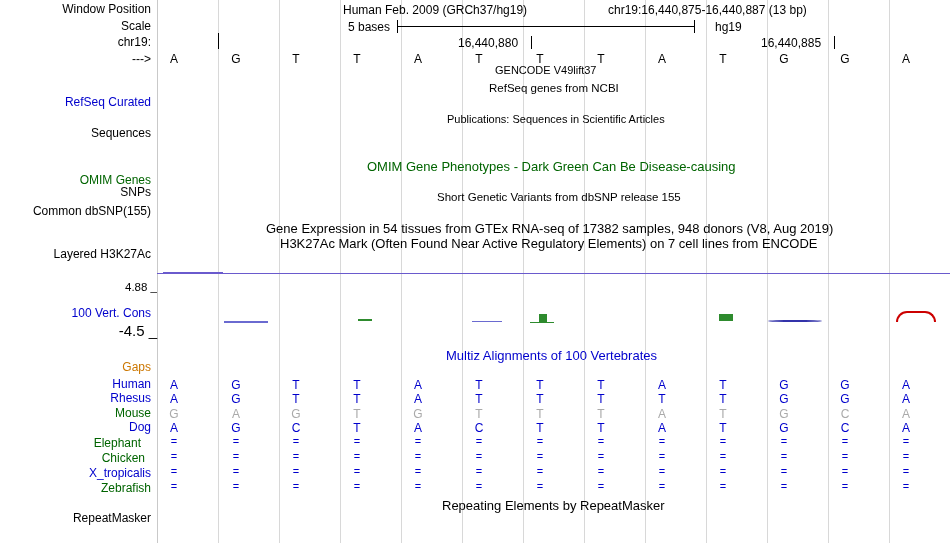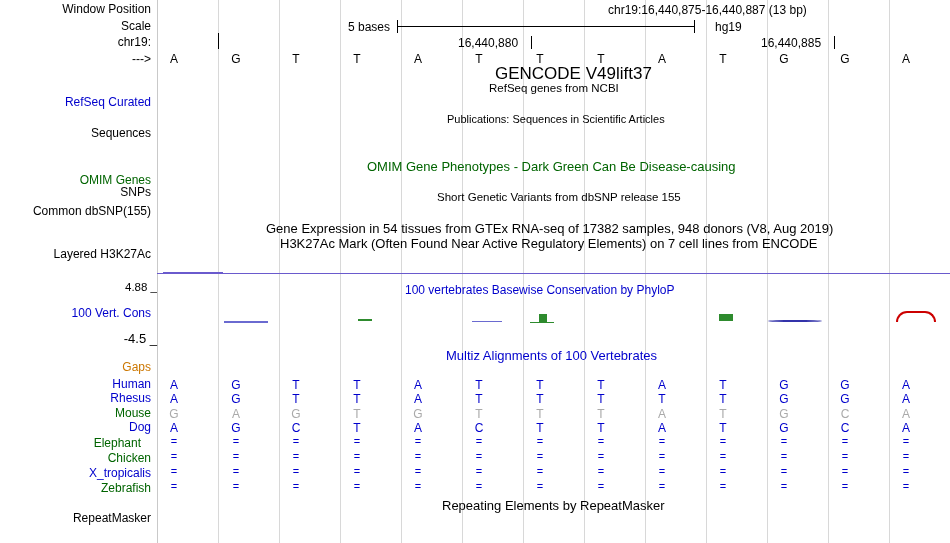--- a/index.html
+++ b/index.html
@@ -59,21 +59,21 @@
       <div class="lbl green" style="top: 174px; right: 6px;">OMIM Genes</div>
       <div class="lbl black" style="top: 205px; right: 6px;">Common dbSNP(155)</div>
       <div class="lbl black" style="top: 248px; right: 6px;">Layered H3K27Ac</div>
       <div class="lbl blue" style="top: 307px; right: 6px;">100 Vert. Cons</div>
       <div class="lbl orange" style="top: 361px; right: 6px;">Gaps</div>
       <div class="lbl blue" style="top: 378px; right: 6px;">Human</div>
       <div class="lbl blue" style="top: 392px; right: 6px;">Rhesus</div>
       <div class="lbl green" style="top: 407px; right: 6px;">Mouse</div>
       <div class="lbl blue" style="top: 421px; right: 6px;">Dog</div>
       <div class="lbl green" style="top: 437px; right: 16px;">Elephant</div>
-      <div class="lbl green" style="top: 452px; right: 6px;">Chicken</div>
+      <div class="lbl green" style="top: 452px; right: 12px;">Chicken</div>
       <div class="lbl blue" style="top: 467px; right: 6px;">X_tropicalis</div>
       <div class="lbl green" style="top: 482px; right: 6px;">Zebrafish</div>
       <div class="lbl black" style="top: 512px; right: 6px;">RepeatMasker</div>
     </div>
 
   <div id="gridlines">
       <div class="vline" style="left: 157px;"></div>
       <div class="vline" style="left: 218px;"></div>
       <div class="vline" style="left: 279px;"></div>
       <div class="vline" style="left: 340px;"></div>
@@ -83,20 +83,21 @@
       <div class="vline" style="left: 584px;"></div>
       <div class="vline" style="left: 645px;"></div>
       <div class="vline" style="left: 706px;"></div>
       <div class="vline" style="left: 767px;"></div>
       <div class="vline" style="left: 828px;"></div>
       <div class="vline" style="left: 889px;"></div>
     </div>
 
   <div class="boundary" style="left:157px;"></div>
 
+  <div class="ctr" style="left:343px;top:3px;">Human Feb. 2009 (GRCh37/hg19)</div>
   <div class="ctr" style="left:608px;top:3px;">chr19:16,440,875-16,440,887 (13 bp)</div>
 
   <div class="ctr" style="left:348px;top:20px;">5 bases</div>
   <div class="tick" style="left:397px;top:26px;width:298px;height:1px;"></div>
   <div class="tick" style="left:397px;top:20px;width:1px;height:13px;"></div>
   <div class="tick" style="left:694px;top:20px;width:1px;height:13px;"></div>
   <div class="ctr" style="left:715px;top:20px;">hg19</div>
 
   <div class="ctr" style="left:458px;top:36px;text-align:center;">16,440,880</div>
   <div class="tick" style="left:531px;top:36px;width:1px;height:13px;"></div>
@@ -113,34 +114,33 @@
       <div class="base black" style="left: 468px; top: 52px;">T</div>
       <div class="base black" style="left: 529px; top: 52px;">T</div>
       <div class="base black" style="left: 590px; top: 52px;">T</div>
       <div class="base black" style="left: 651px; top: 52px;">A</div>
       <div class="base black" style="left: 712px; top: 52px;">T</div>
       <div class="base black" style="left: 773px; top: 52px;">G</div>
       <div class="base black" style="left: 834px; top: 52px;">G</div>
       <div class="base black" style="left: 895px; top: 52px;">A</div>
     </div>
 
-  <div class="ctr black" style="left:495px;top:64px;font-size:17px;">GENCODE V49lift37</div>
+  <div class="ctr black" style="left:495px;top:64px;font-size:11px;">GENCODE V49lift37</div>
   <div class="ctr black" style="left:489px;top:82px;font-size:11.5px;">RefSeq genes from NCBI</div>
   <div class="ctr black" style="left:447px;top:113px;font-size:11px;">Publications: Sequences in Scientific Articles</div>
   <div class="ctr green" style="left:367px;top:159px;font-size:13px;">OMIM Gene Phenotypes - Dark Green Can Be Disease-causing</div>
   <div class="ctr black" style="left:437px;top:191px;font-size:11.5px;">Short Genetic Variants from dbSNP release 155</div>
   <div class="ctr black" style="left:266px;top:221px;font-size:13px;">Gene Expression in 54 tissues from GTEx RNA-seq of 17382 samples, 948 donors (V8, Aug 2019)</div>
   <div class="ctr black" style="left:280px;top:236px;font-size:13px;">H3K27Ac Mark (Often Found Near Active Regulatory Elements) on 7 cell lines from ENCODE</div>
 
   <div class="hr-purple" style="left:157px;top:273px;width:793px;"></div>
   <div class="hr-purple" style="left:163px;top:272px;width:60px;height:2px;"></div>
 
-  <div class="ctr blue" style="left:405px;top:283px;font-size:12px;">100 vertebrates Basewise Conservation by PhyloP</div>
   <div class="lbl black" style="left:110px;top:281px;width:47px;font-size:11.5px;">4.88 _</div>
-  <div class="lbl black" style="left:110px;top:332px;width:47px;font-size:13px;">-4.5 _</div>
+  <div class="lbl black" style="left:110px;top:324px;width:47px;font-size:15px;">-4.5 _</div>
 
   <div class="consbar" style="left:224px;top:321px;width:44px;height:2px;background:#6a6ad0;"></div>
   <div class="consbar" style="left:358px;top:319px;width:14px;height:2px;background:#2e8b2e;"></div>
   <div class="consbar" style="left:472px;top:321px;width:30px;height:1px;background:#6a6ad0;"></div>
   <div class="consbar" style="left:530px;top:322px;width:24px;height:1px;background:#2e8b2e;"></div>
   <div class="consbar" style="left:539px;top:314px;width:8px;height:8px;background:#2e8b2e;"></div>
   <div class="consbar" style="left:719px;top:314px;width:14px;height:7px;background:#2e8b2e;"></div>
   <div class="consbar" style="left:768px;top:320px;width:54px;height:2px;background:#3333aa;border-radius:50%;"></div>
   <div class="consbar" style="left:896px;top:311px;width:36px;height:9px;border:2px solid #cc0000;border-bottom:none;border-radius:18px 18px 0 0;"></div>
 

